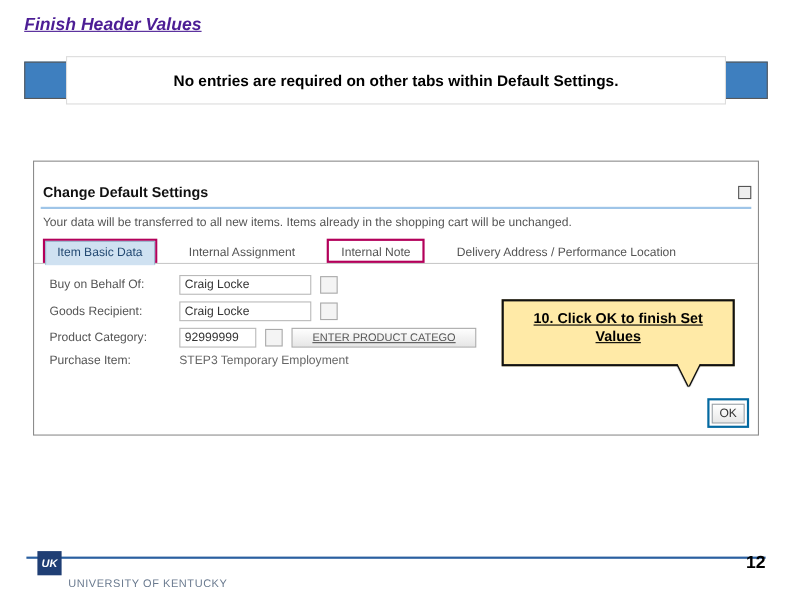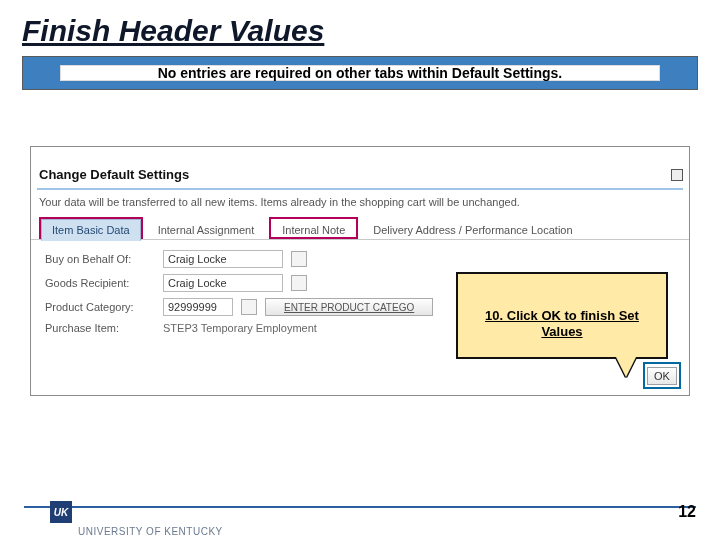--- a/index.html
+++ b/index.html
@@ -4,33 +4,33 @@
 <style>
   * { box-sizing: border-box; margin: 0; padding: 0; }
   body {
     width: 720px; height: 540px;
     font-family: Arial, Helvetica, sans-serif;
     background: #fff; color: #000;
     position: relative;
   }
   .slide-title {
     position: absolute; top: 14px; left: 22px;
-    font-size: 30px; font-weight: 700; font-style: italic;
+    font-size: 16px; font-weight: 700; font-style: italic;
     text-decoration: underline;
-    color: #0f172a;
+    color: #4c1d95;
   }
   .blue-bar {
     position: absolute; top: 56px; left: 22px; right: 22px;
     height: 34px;
     background: #3e7fbf;
     border: 1px solid #58595b;
     display: flex; align-items: center; justify-content: center;
   }
   .blue-bar-inner {
-    background: #fff; width: 600px; height: 16px;
+    background: #fff; width: 600px; height: 44px;
     display: flex; align-items: center; justify-content: center;
     border: 1px solid #dcdcdc;
   }
   .blue-bar-text { font-size: 14px; font-weight: 700; color: #000; }
 
   .app-panel {
     position: absolute; top: 146px; left: 30px; width: 660px;
     height: 250px; border: 1px solid #8c8c8c; background: #fff;
   }
   .cds-header {
@@ -39,21 +39,21 @@
     margin-top: 16px;
   }
   .cds-title { font-size: 13px; font-weight: 700; color: #111; }
   .sq-icon {
     width: 12px; height: 12px; border: 1px solid #555; background: #eee;
   }
   .hr-blue { height: 2px; background: #9fc5e8; margin: 2px 6px 6px 6px; }
   .help-text { font-size: 11px; color: #555; padding: 0 8px 6px 8px; }
 
   .tabs {
-    display: flex; gap: 4px; padding: 0 8px; align-items: flex-end;
+    display: flex; gap: 18px; padding: 0 8px; align-items: flex-end;
     border-bottom: 1px solid #c9c9c9; height: 26px;
   }
   .tab {
     font-size: 11px; color: #555; padding: 4px 10px; white-space: nowrap;
     border: 1px solid transparent; border-bottom: none;
     position: relative; top: 1px; background: transparent;
   }
   .tab.active {
     background: #cfe1f1; color: #244a73; border: 1px solid #9db7cf; border-bottom: 1px solid #cfe1f1;
   }
@@ -81,40 +81,40 @@
     height: 18px; border: 1px solid #aaa; background: linear-gradient(#fefefe,#e6e6e6);
     font-size: 10px; color: #555; padding: 0 18px; display: inline-flex; align-items: center; text-decoration: underline;
   }
   .readonly { color:#666; }
 
   .callout {
     position: absolute; top: 272px; left: 456px; width: 212px;
     border: 2px solid #111; background: #ffeaa7;
     padding: 8px 10px 18px 10px; text-align: center;
   }
-  .callout-text { font-size: 13px; font-weight: 700; text-decoration: underline; line-height: 1.2; margin-top: 26px; }
+  .callout-text { font-size: 13px; font-weight: 700; text-decoration: underline; line-height: 1.2; }
   .callout-tail {
     position: absolute; right: 30px; bottom: -20px; width: 0; height: 0;
     border-left: 10px solid transparent; border-right: 10px solid transparent;
     border-top: 20px solid #ffeaa7;
     filter: drop-shadow(0 1px 0 #111) drop-shadow(1px 0 0 #111) drop-shadow(-1px 0 0 #111);
   }
 
   .ok-group {
     position: absolute; bottom: 6px; right: 8px;
   }
   .ok-hl { border: 2px solid #0369a1; padding: 2px; display: inline-block; }
   .ok-btn {
     display: inline-flex; align-items: center; justify-content: center;
     height: 18px; min-width: 30px; padding: 0 6px; font-size: 11px; color: #333;
     border: 1px solid #9aa0a6; background: linear-gradient(#fff,#e8e8e8);
   }
 
   .footer {
-    position: absolute; left: 16px; right: 0; bottom: 8px; height: 40px;
+    position: absolute; left: 0; right: 0; bottom: 8px; height: 40px;
     display: flex; align-items: center; justify-content: space-between;
     padding: 0 24px 0 34px;
   }
   .footer-hr {
     position: absolute; left: 24px; right: 24px; bottom: 32px;
     height: 2px; background: #2a5fa0;
   }
   .uk-logo { display: flex; align-items: center; gap: 6px; }
   .uk-badge {
     width: 22px; height: 22px; background: #1f3e74; color: #fff;

